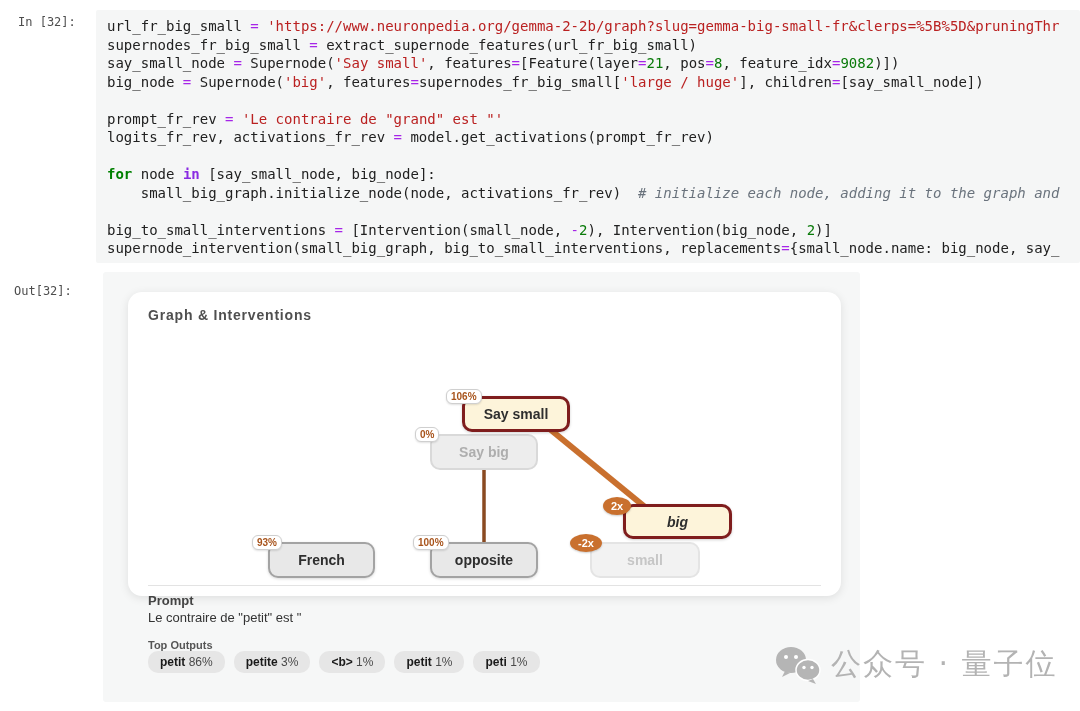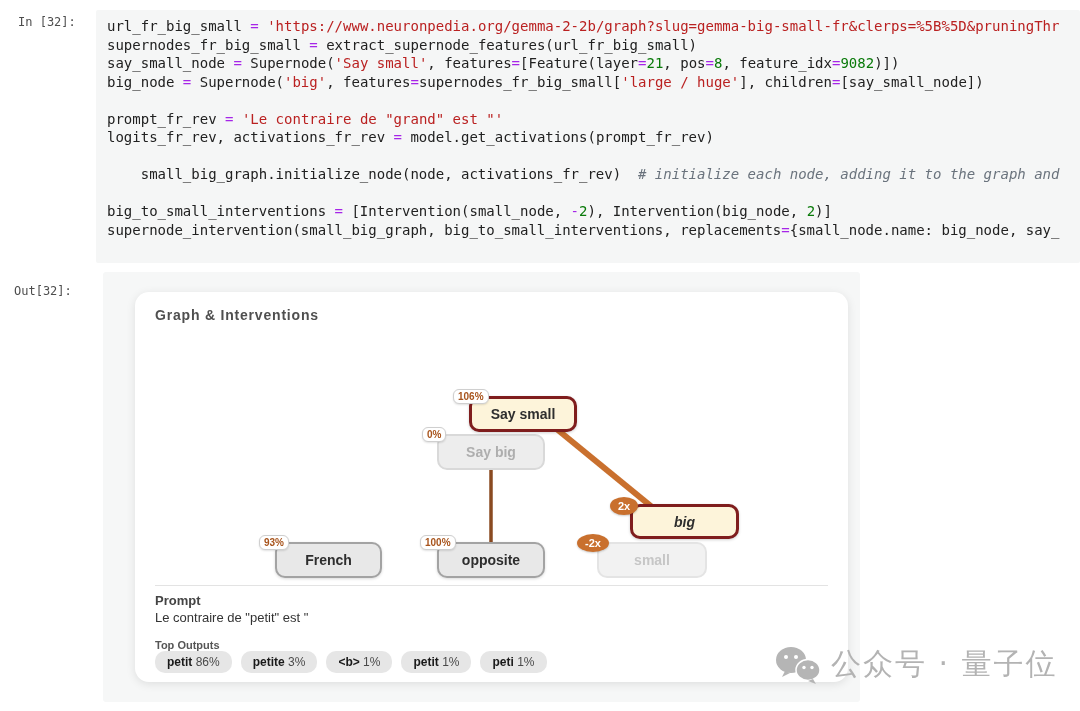--- a/index.html
+++ b/index.html
@@ -31,24 +31,23 @@
   .tok-n { color:#097a09; }
   .tok-k { color:#008000; font-weight:bold; }
   .tok-i { color:#8a2be2; font-weight:bold; }
   .tok-c { color:#6a737d; font-style:italic; }
   
   .out-region {
     position:absolute; left:103px; top:272px; width:757px; height:430px;
     background:#f6f7f7; border-radius:3px;
   }
   .card {
-    position:absolute; left:128px; top:292px; width:713px; height:390px;
+    position:absolute; left:128px; top:292px; width:713px; height:304px;
     background:#ffffff; border-radius:14px;
     box-shadow:0 2px 10px rgba(0,0,0,0.10);
-    margin-left:7px;
   }
   .card-title {
     position:absolute; left:20px; top:15px; font-size:14px; font-weight:bold;
     color:#4f4f4f; letter-spacing:0.8px;
   }
   .graph-canvas { position:absolute; left:0; top:0; width:713px; height:390px; }
   .graph-canvas svg { position:absolute; left:0; top:0; }
   .gnode {
     position:absolute; display:flex; align-items:center; justify-content:center;
     border-radius:10px; font-size:14px; font-weight:bold;
@@ -105,20 +104,21 @@
   <div class="code-cell">
     <div>
         <div class="code-line"><span class="tok-v">url_fr_big_small </span><span class="tok-o">=</span><span class="tok-v"> </span><span class="tok-s">'https://www.neuronpedia.org/gemma-2-2b/graph?slug=gemma-big-small-fr&amp;clerps=%5B%5D&amp;pruningThr</span></div>
         <div class="code-line"><span class="tok-v">supernodes_fr_big_small </span><span class="tok-o">=</span><span class="tok-v"> extract_supernode_features(url_fr_big_small)</span></div>
         <div class="code-line"><span class="tok-v">say_small_node </span><span class="tok-o">=</span><span class="tok-v"> Supernode(</span><span class="tok-s">'Say small'</span><span class="tok-v">, features</span><span class="tok-o">=</span><span class="tok-v">[Feature(layer</span><span class="tok-o">=</span><span class="tok-n">21</span><span class="tok-v">, pos</span><span class="tok-o">=</span><span class="tok-n">8</span><span class="tok-v">, feature_idx</span><span class="tok-o">=</span><span class="tok-n">9082</span><span class="tok-v">)])</span></div>
         <div class="code-line"><span class="tok-v">big_node </span><span class="tok-o">=</span><span class="tok-v"> Supernode(</span><span class="tok-s">'big'</span><span class="tok-v">, features</span><span class="tok-o">=</span><span class="tok-v">supernodes_fr_big_small[</span><span class="tok-s">'large / huge'</span><span class="tok-v">], children</span><span class="tok-o">=</span><span class="tok-v">[say_small_node])</span></div>
         <div class="code-line">&nbsp;</div>
         <div class="code-line"><span class="tok-v">prompt_fr_rev </span><span class="tok-o">=</span><span class="tok-v"> </span><span class="tok-s">'Le contraire de "grand" est "'</span></div>
         <div class="code-line"><span class="tok-v">logits_fr_rev, activations_fr_rev </span><span class="tok-o">=</span><span class="tok-v"> model.get_activations(prompt_fr_rev)</span></div>
         <div class="code-line">&nbsp;</div>
+        <div class="code-line"><span class="tok-k">for</span><span class="tok-v"> node </span><span class="tok-i">in</span><span class="tok-v"> [say_small_node, big_node]:</span></div>
         <div class="code-line"><span class="tok-v">    small_big_graph.initialize_node(node, activations_fr_rev)  </span><span class="tok-c"># initialize each node, adding it to the graph and</span></div>
         <div class="code-line">&nbsp;</div>
         <div class="code-line"><span class="tok-v">big_to_small_interventions </span><span class="tok-o">=</span><span class="tok-v"> [Intervention(small_node, </span><span class="tok-o">-</span><span class="tok-n">2</span><span class="tok-v">), Intervention(big_node, </span><span class="tok-n">2</span><span class="tok-v">)]</span></div>
         <div class="code-line"><span class="tok-v">supernode_intervention(small_big_graph, big_to_small_interventions, replacements</span><span class="tok-o">=</span><span class="tok-v">{small_node.name: big_node, say_</span></div>
       </div>
   </div>
 
   <div class="prompt-label out-label">Out[32]:</div>
 
   <div class="out-region"></div>

